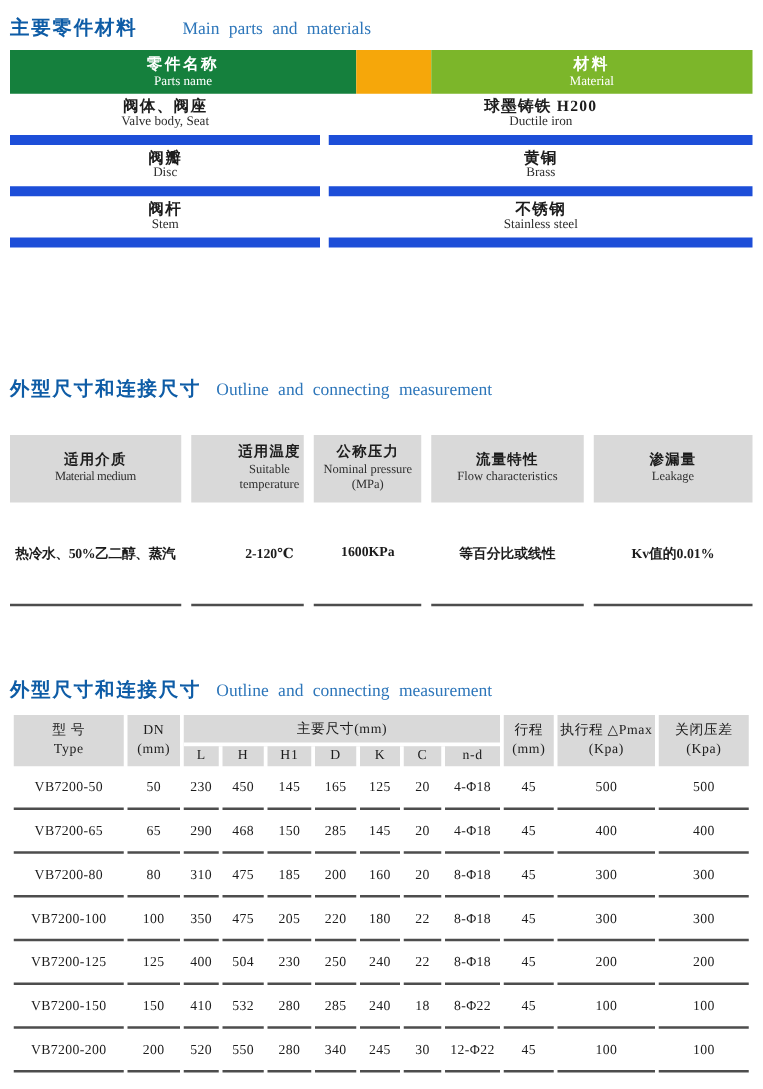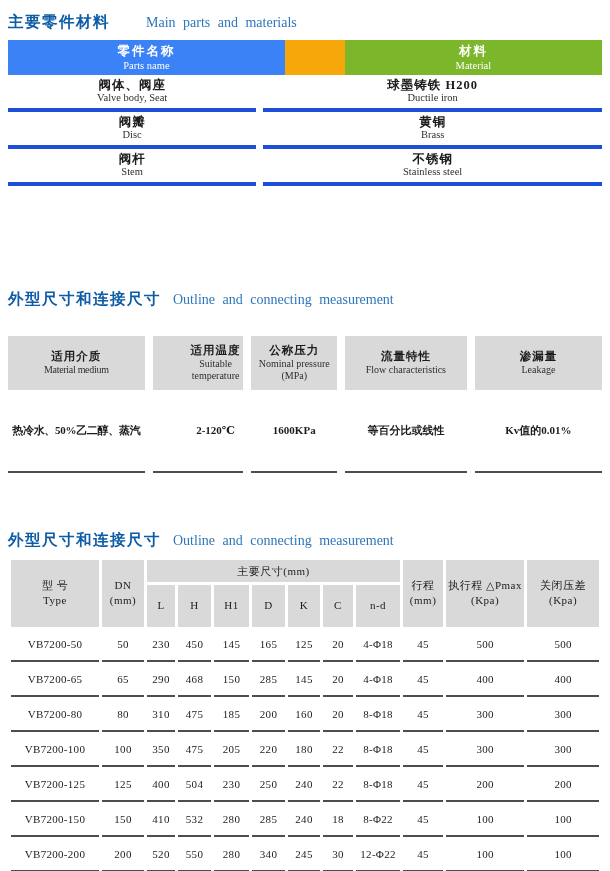--- a/index.html
+++ b/index.html
@@ -16,28 +16,28 @@
   .sec-title .cn { font-size:15.5px; font-weight:bold; color:#0e5ca6; letter-spacing:1.5px; }
   .sec-title .en { font-size:14px; color:#2d76ba; margin-left:12px; word-spacing:4px; }
   .sec-title.wide-gap .en { margin-left:36px; }
   .t1-title { margin-bottom:7px; }
   .t2-title { margin-top:103px; margin-bottom:26px; }
   .t3-title { margin-top:57px; margin-bottom:9px; }
 
   
   .t1-header { display:flex; height:35px; }
   .t1-header .hcell { display:flex; flex-direction:column; justify-content:center; align-items:center; color:#ffffff; }
-  .t1-header .blue   { width:46.6%; background:#3b82f6; }
+  .t1-header .blue   { width:46.6%; background:#15803d; }
   .t1-header .orange { width:10.1%; background:#f6a70a; }
   .t1-header .green  { width:43.3%; background:#7cb62a; }
   .hcn { font-size:12.5px; font-weight:bold; letter-spacing:2px; line-height:1.2; }
   .hen { font-size:10.5px; margin-top:1px; line-height:1.1; }
 
   .t1-row { display:flex; gap:7px; }
-  .t1c { text-align:center; border-bottom:4px solid #1d4ed8; padding:3px 0 3px; box-sizing:border-box; }
+  .t1c { text-align:center; border-bottom:8px solid #1d4ed8; padding:3px 0 3px; box-sizing:border-box; }
   .t1c.left  { width:41.8%; }
   .t1c.right { flex:1; }
   .cnb { font-size:12.5px; font-weight:bold; letter-spacing:1px; line-height:1.15; }
   .enb { font-size:10.5px; color:#2e2e2e; line-height:1.2;font-family:Liberation Serif, serif; }
 
   
   .t2-header, .t2-body { display:flex; gap:8px; }
   .t2-hcell {
     background:#d9d9d9; min-height:54px; box-sizing:border-box;
     display:flex; flex-direction:column; justify-content:center; align-items:center;
@@ -56,21 +56,21 @@
   .t2c0 { width:23.0%; letter-spacing:-0.3px; }
   .t2c1 { width:15.3%;padding-left:35px; }
   .t2c2 { width:14.4%; }
   .t2c3 { width:20.5%; }
   .t2c4 { flex:1; }
 
   
   table.t3 { width:594px; table-layout:fixed; border-collapse:separate; border-spacing:3px 0; }
   .t3 th {
     background:#d9d9d9; font-weight:normal; text-align:center;
-    font-size:11px; line-height:1.4; padding:13px 0; letter-spacing:0.5px;
+    font-size:11px; line-height:1.4; padding:0 0; letter-spacing:0.5px;
   }
   .t3 thead tr:first-child th.span { border-bottom:3px solid #ffffff; padding:4px 0 3px; }
   .t3 td {
     text-align:center; font-size:11px; white-space:nowrap;
     padding:11px 0 10px; border-bottom:2px solid #4d4d4d; letter-spacing:0.3px;
   }
   .thline { display:block; }
 </style>
 </head>
 <body>

